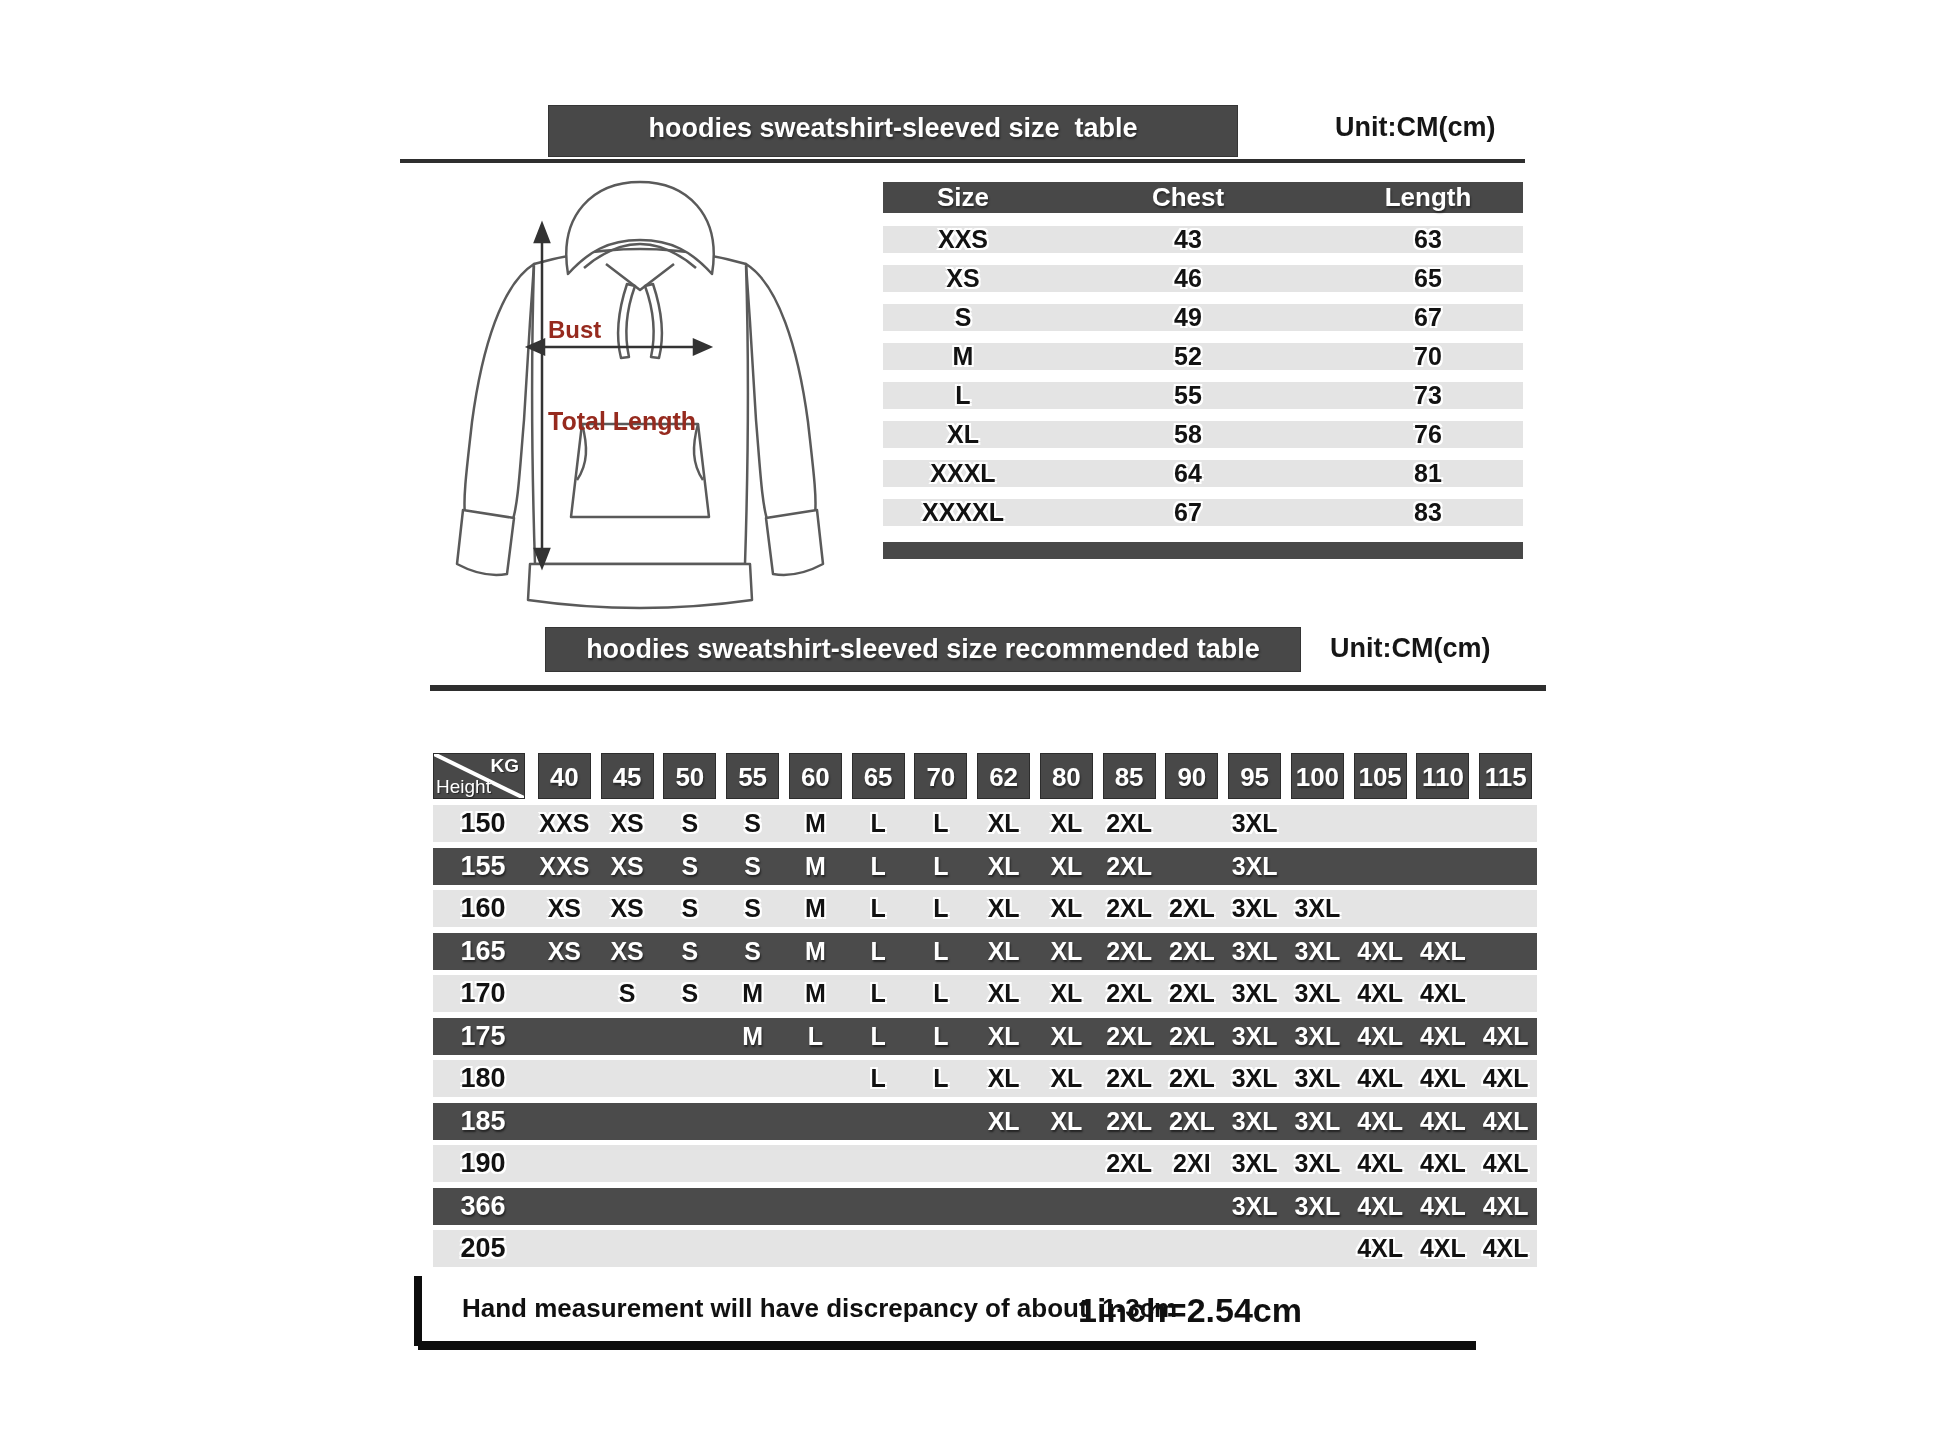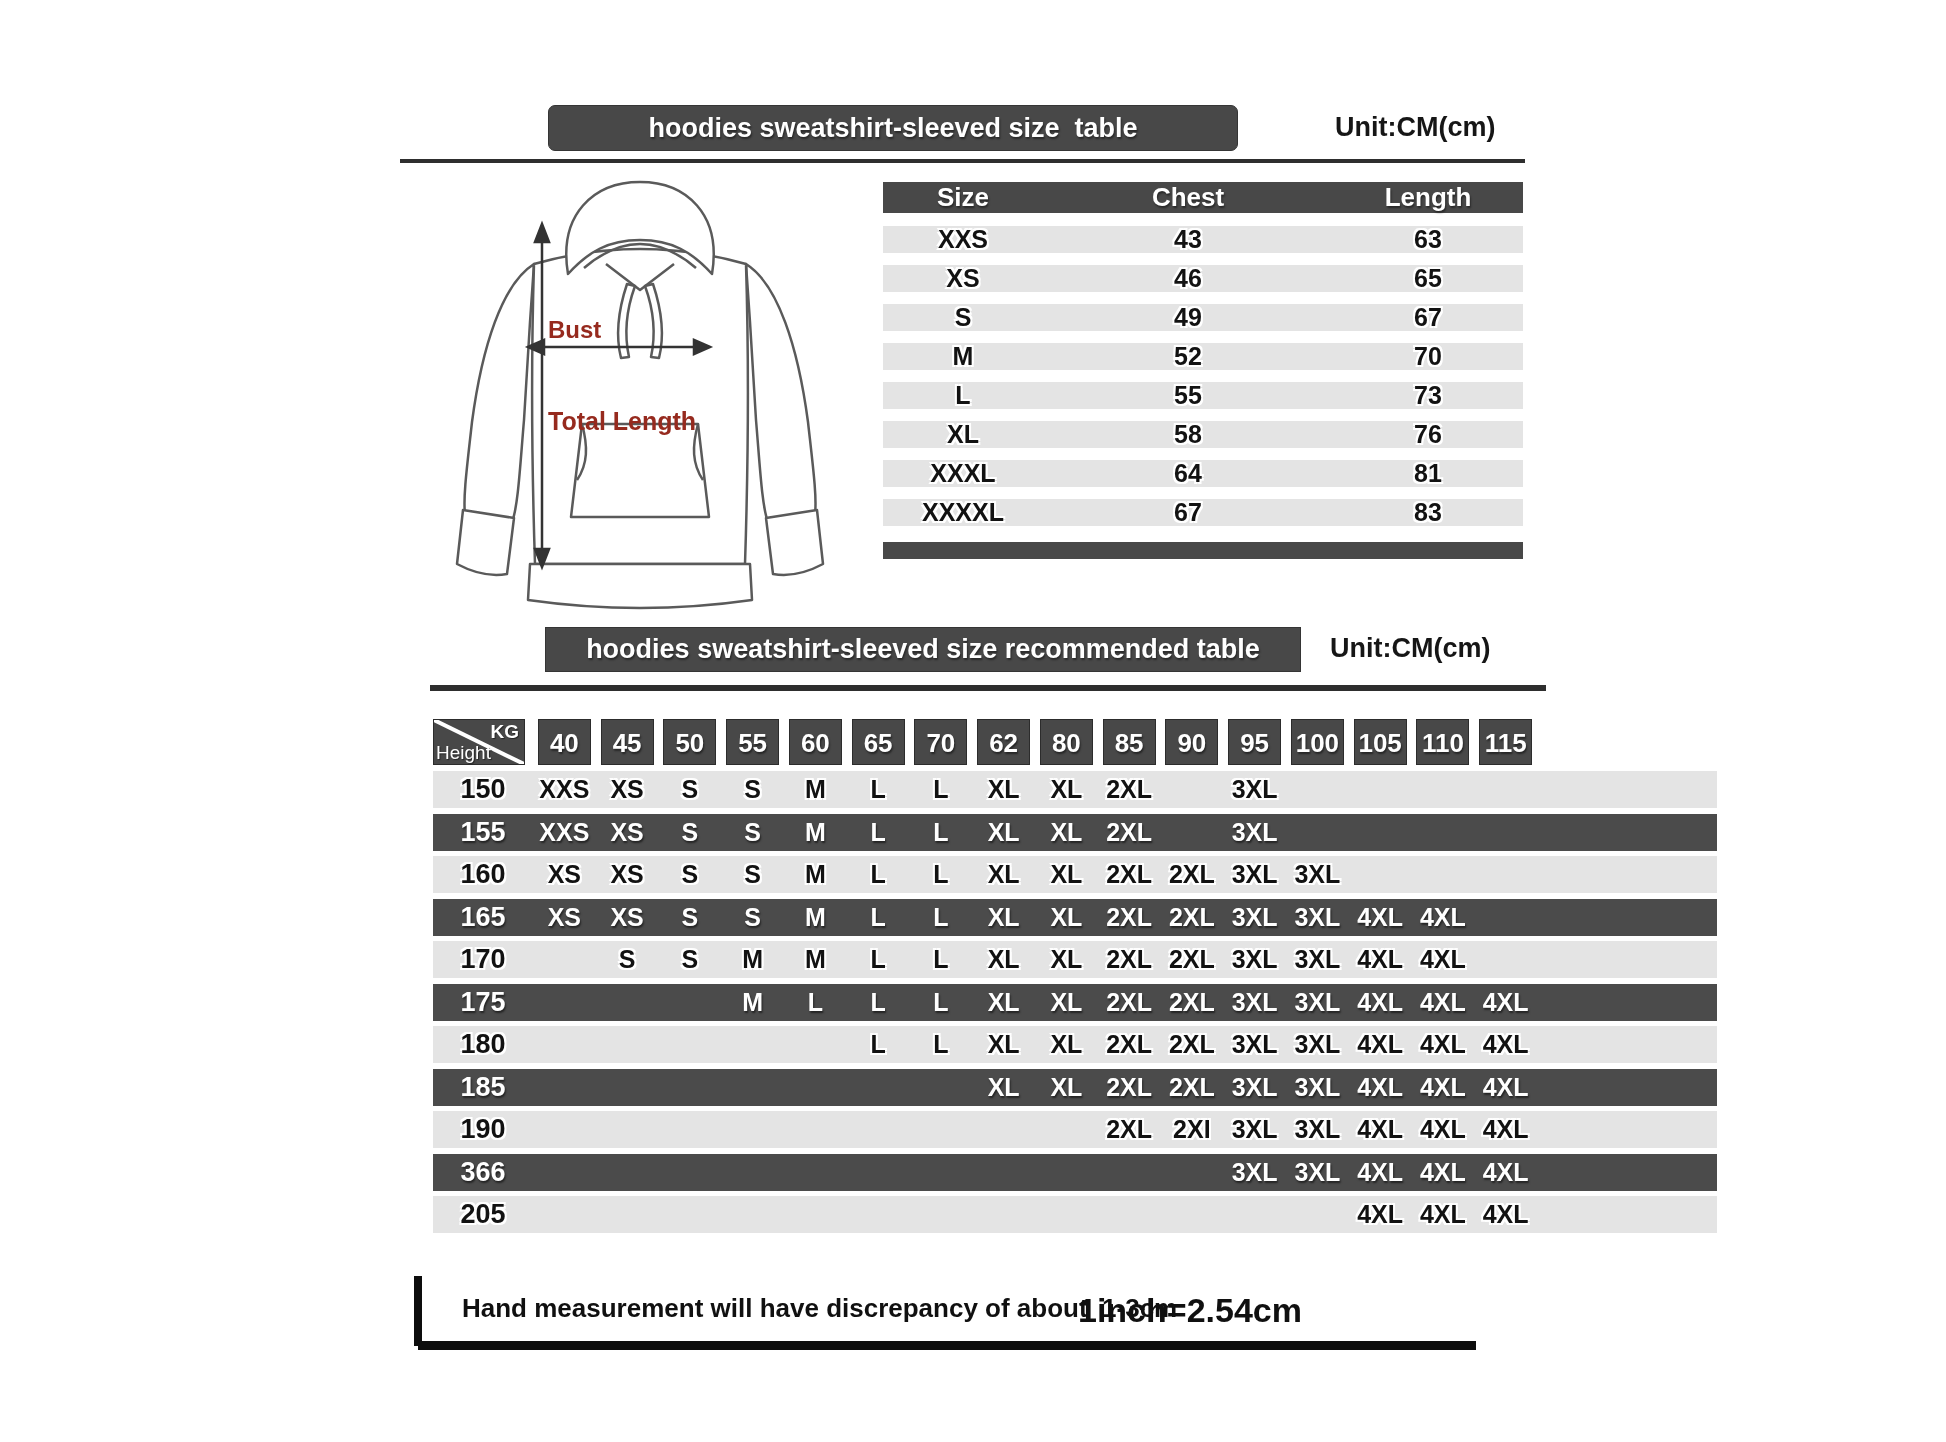--- a/index.html
+++ b/index.html
@@ -7,21 +7,21 @@
     position:relative; width:1946px; height:1442px; background:#ffffff;
     font-family:"Liberation Sans", sans-serif; overflow:hidden;
   }
   
   .title-bar {
     position:absolute; background:#484848; border:1px solid #353535;
     color:#fff; font-weight:bold; font-size:27px; text-align:center;
     white-space:pre; box-sizing:border-box;
     text-shadow:1px 2px 2px rgba(0,0,0,.45);
   }
-  .t1 { left:548px; top:105px; width:690px; height:46px; line-height:44px;border-radius:7px; }
+  .t1 { left:548px; top:105px; width:690px; height:52px; line-height:44px; }
   .t2 { left:545px; top:627px; width:756px; height:45px; line-height:43px; }
   .unit {
     position:absolute; font-weight:bold; font-size:27px; color:#161616;
   }
   .u1 { left:1335px; top:112px; }
   .u2 { left:1330px; top:633px; }
   .rule { position:absolute; background:#2e2e2e; }
   .r1 { left:400px; top:159px; width:1125px; height:4px; }
   .r2 { left:430px; top:685px; width:1116px; height:6px; }
 
@@ -40,21 +40,21 @@
   .strow {
     background:#e4e4e4; height:27px; line-height:27px; margin-bottom:12px;
     font-weight:bold; font-size:25px; color:#121212; text-align:center;
   }
   .strow .stcell {
     text-shadow:-2px -2px 0 #fff, 2px -2px 0 #fff, -2px 2px 0 #fff, 2px 2px 0 #fff;
   }
   .stbottom { background:#484848; height:17px; margin-top:16px; }
 
   
-  .matrix { position:absolute; left:433px; top:719px; width:1284px; }
+  .matrix { position:absolute; left:433px; top:753px; width:1104px; }
   .mgrid { display:grid; grid-template-columns:100px repeat(16, 62.75px); }
   .mhead { height:46px; }
   .corner {
     position:relative; width:92px; height:46px; background:#484848;
     border:1px solid #2c2c2c; box-sizing:border-box;
   }
   .corner svg { position:absolute; left:0; top:0; }
   .corner .kg {
     position:absolute; right:5px; top:1px; color:#fff; font-weight:bold;
     font-size:19px; text-shadow:1px 1px 1px rgba(0,0,0,.5);

